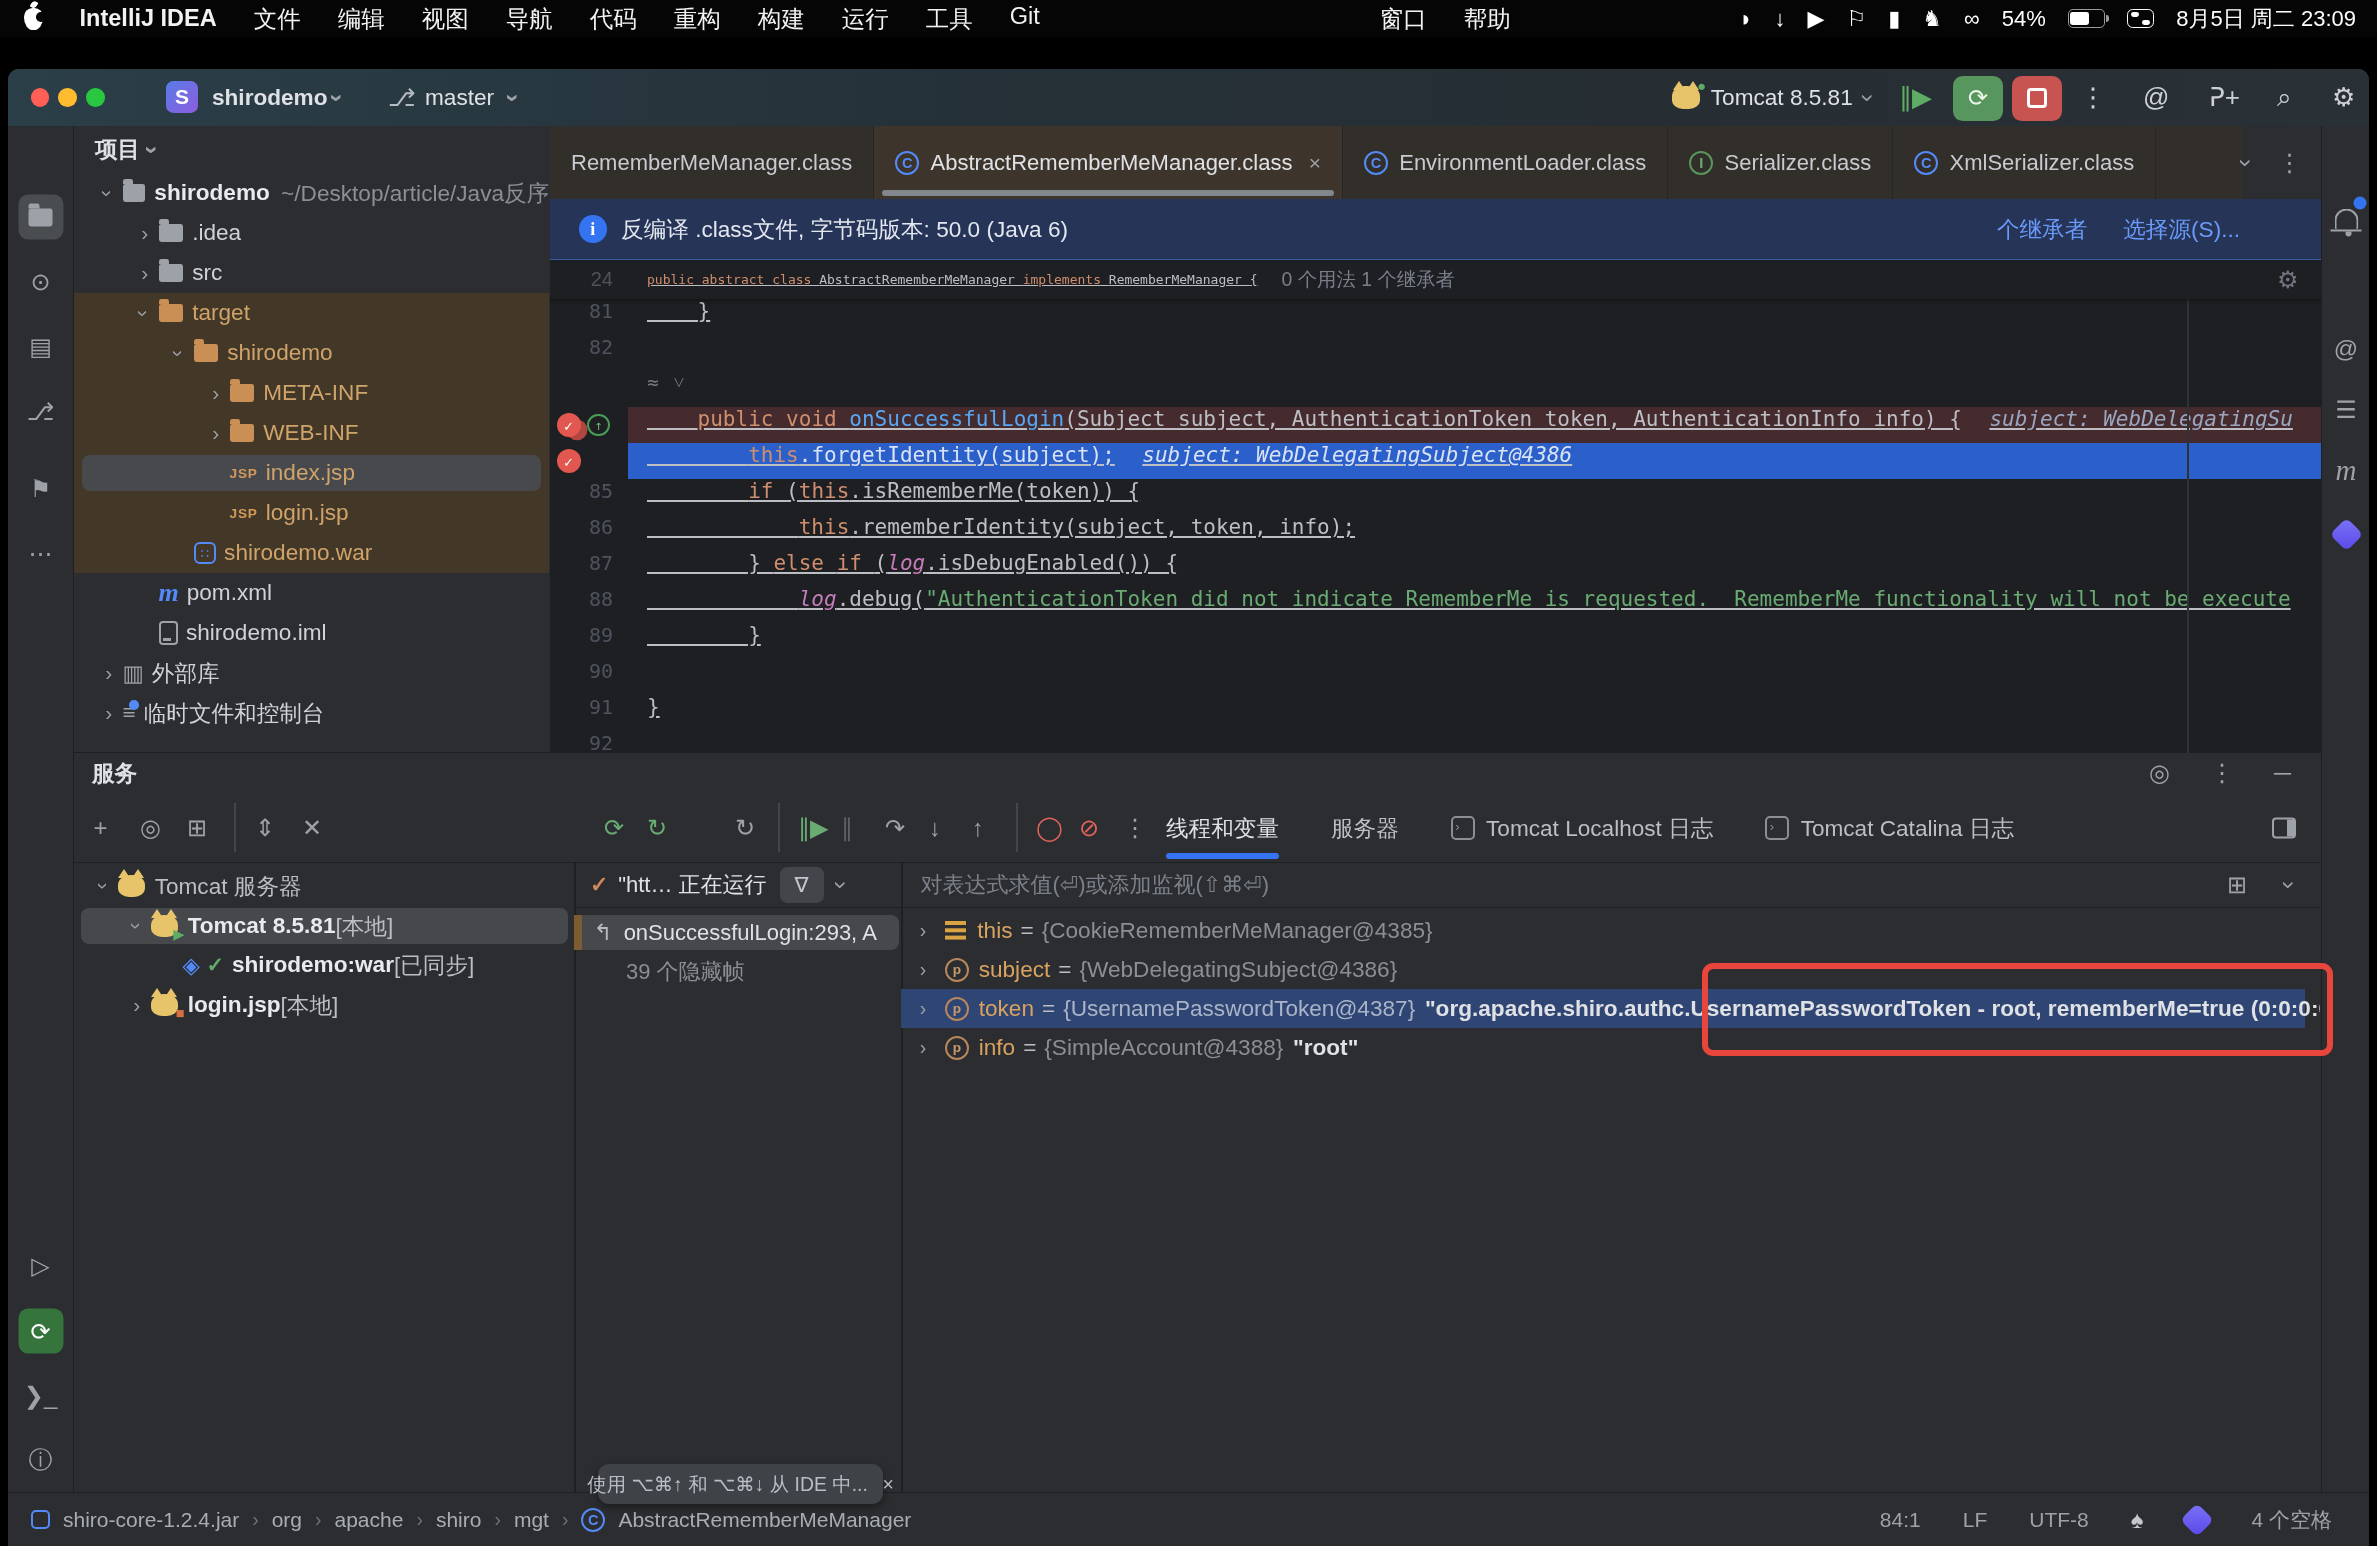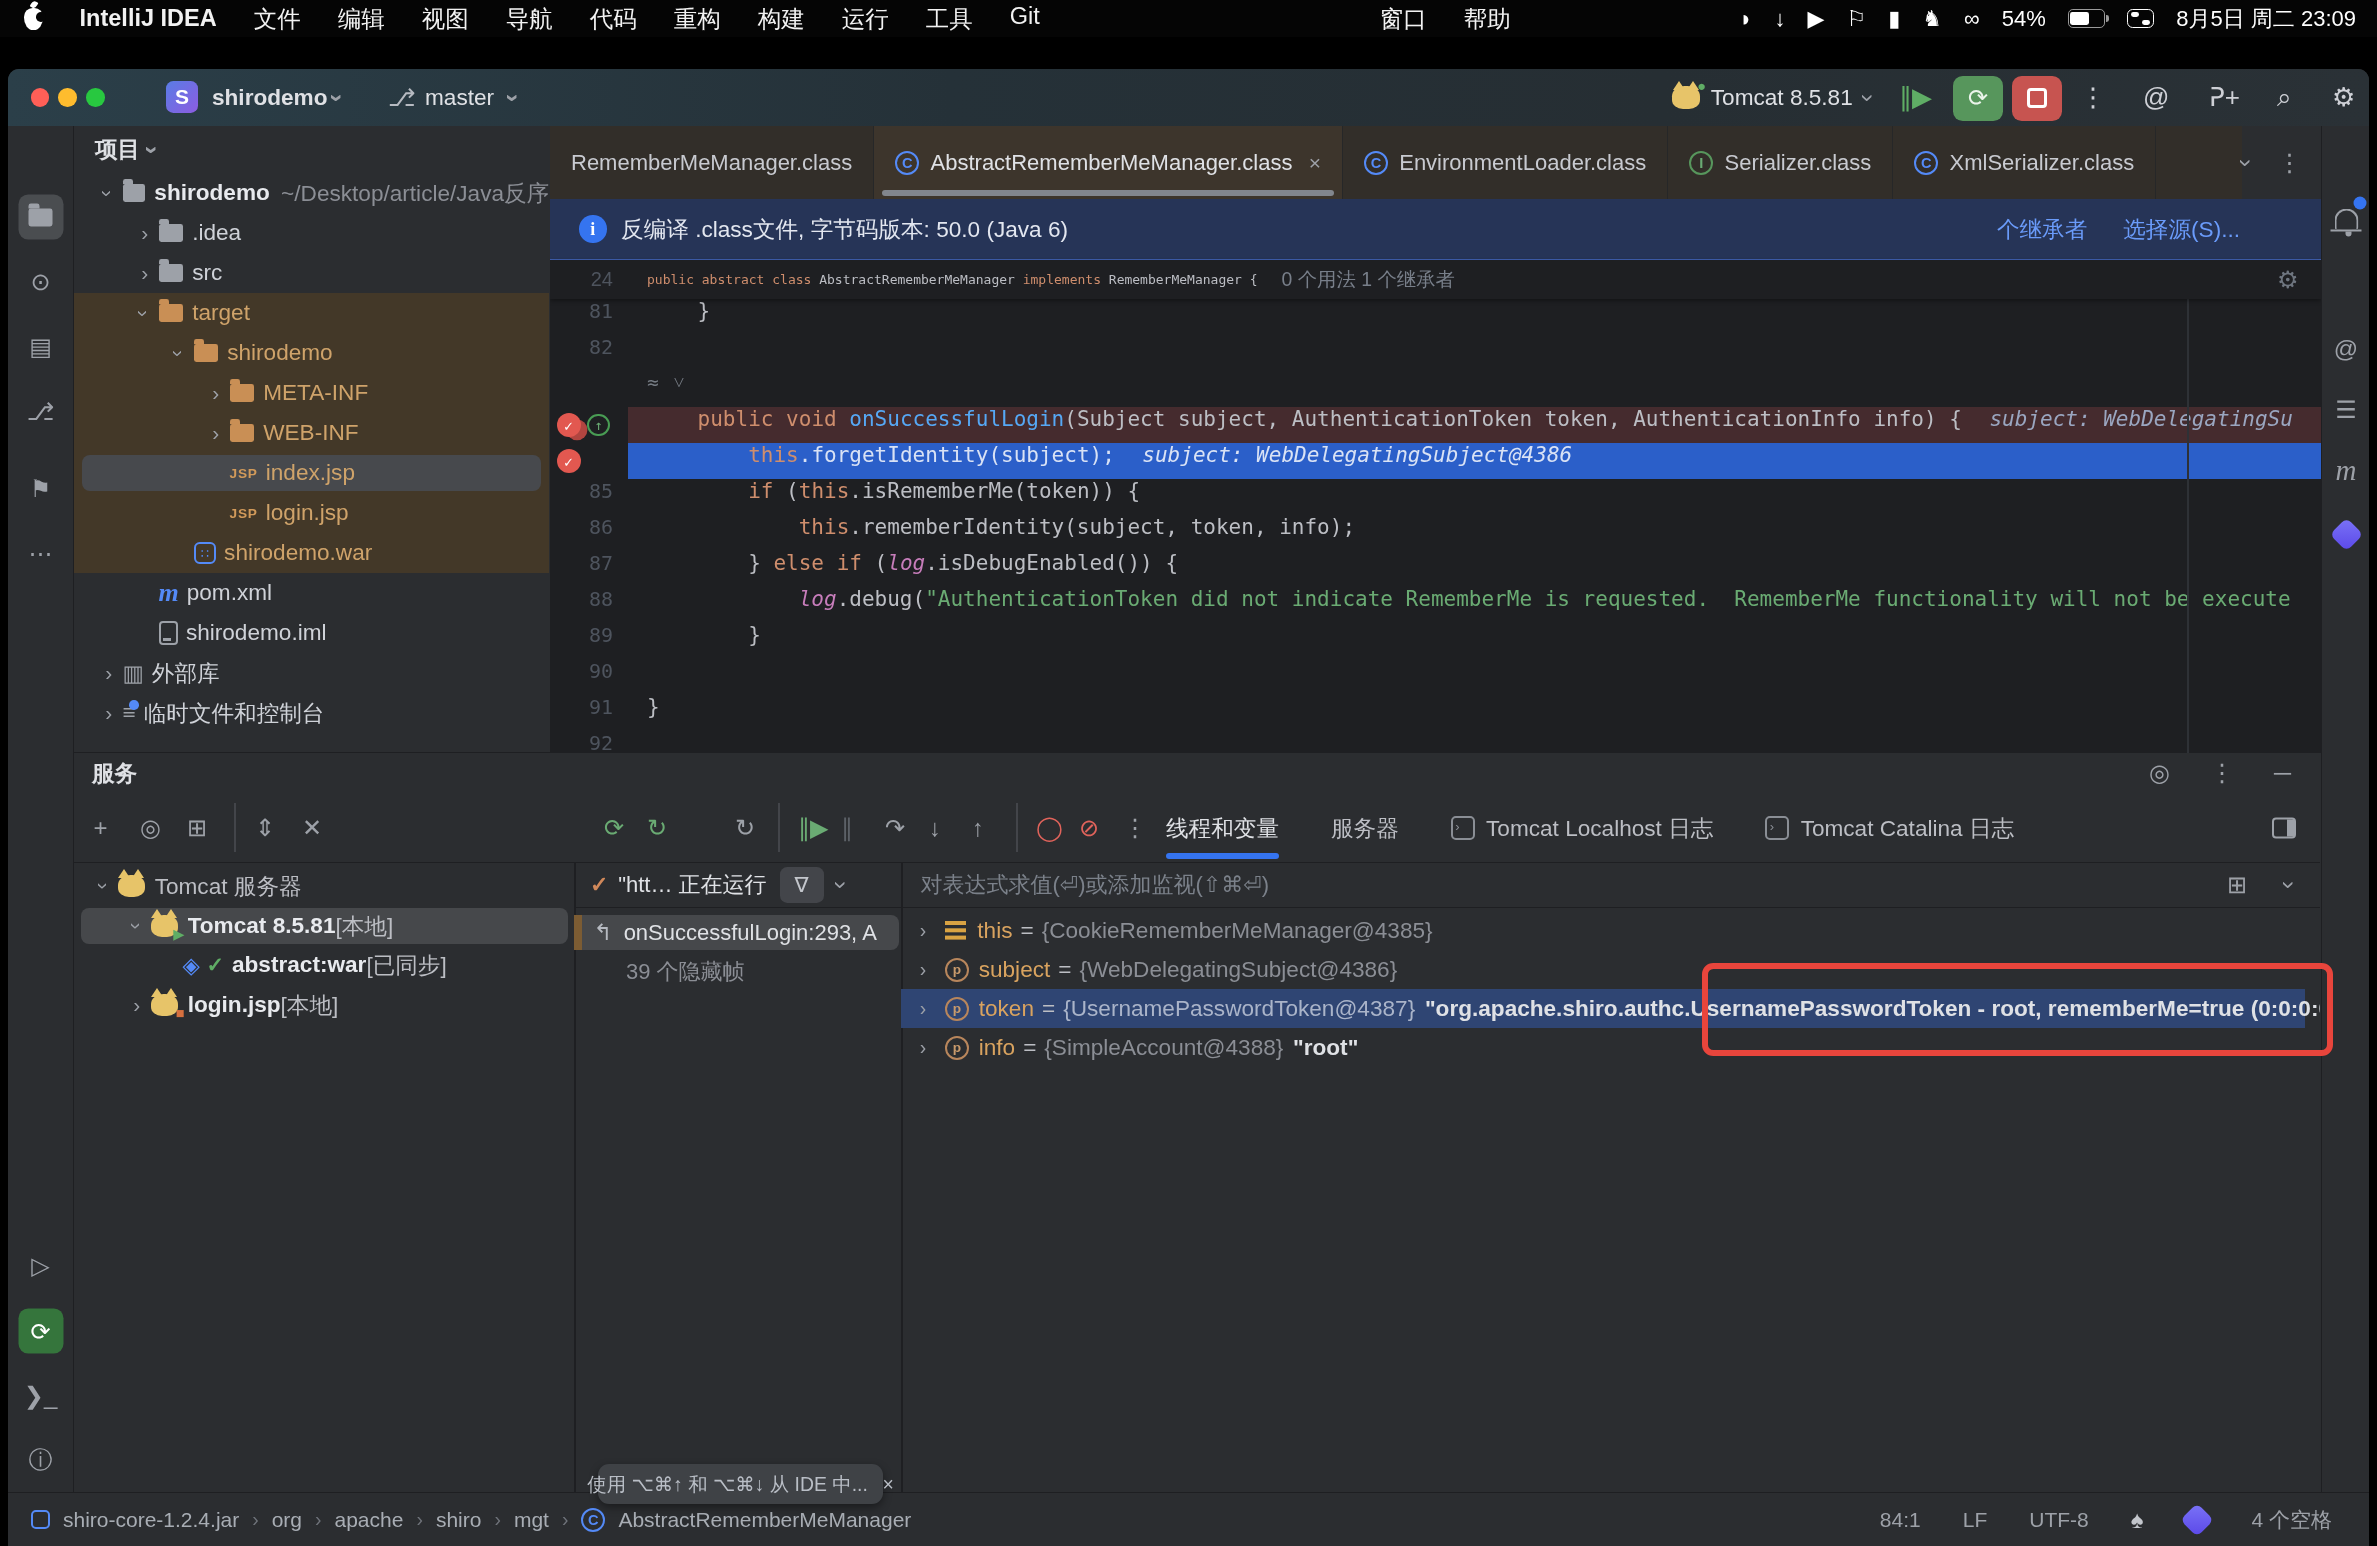--- a/index.html
+++ b/index.html
@@ -114,21 +114,21 @@
   .sticky-gear { position:absolute; right:22.6px; color:#6f7680; font-size:24px; }
 
   #code { position:absolute; left:0; top:173px; width:1771px; height:454px;
     font-family:"DejaVu Sans Mono",monospace; font-size:21px; }
   .cline { position:relative; height:36px; display:flex; align-items:flex-start; white-space:pre; }
   .cline .bgbar { position:absolute; left:78px; right:0; top:0; bottom:0; }
   .cline.exec .bgbar { background:#2b5fc9; }
   .cline.bp .bgbar { background:#452b2e; }
   .lnum { position:relative; width:63px; text-align:right; color:#4e545e; flex:none; font-size:20px; }
   .gut { position:absolute; left:6.5px; width:71px; height:36px; display:flex; align-items:center; }
-  .codebody { position:relative; padding-left:34px; }
+  .codebody { position:relative; padding-left:34px;text-decoration:underline; }
   .kw { color:#cf8e6d; } .me { color:#56a8f5; } .str { color:#6aab73; }
   .fld { color:#c77dbb; font-style:italic; } .pl { color:#bcbec4; }
   .hint { color:#9aa6c0; font-style:italic; margin-left:27.5px; }
   .cline.exec .pl, .cline.exec .hint { color:#d9e2f5; }
   .bp-dot { width:24px; height:24px; background:#e25850; border-radius:50%; color:#fff; font-size:14.6px;
     display:flex; align-items:center; justify-content:center; flex:none; }
   .bp-dot.two { box-shadow:8px 4.9px 0 -1.6px #b14540; }
   .impl-dot { width:22.6px; height:22.6px; border:2.4px solid #499c54; border-radius:50%; color:#6aab73; font-size:13.7px;
     display:flex; align-items:center; justify-content:center; margin-left:6.5px; flex:none; }
   .fold-badge { color:#757b83; font-size:19.4px; margin-left:34px; letter-spacing:1.6px; }
@@ -551,21 +551,21 @@
             <span class="badge run">▶</span>
           </span>
           <span style="font-weight: bold; color: rgb(232, 234, 238);">Tomcat 8.5.81</span>
           <span class="suffix"> [本地]</span>
         </div>
         <div class="svc-row" style="top: 192px;">
           <span style="width: 81px; flex: 0 0 auto;"></span>
           <span style="width: 27.5px; flex: 0 0 auto;"></span>
           <span class="deploy-ic">◈</span>
           <span class="okcheck">✓</span>
-          <span style="font-weight: bold; color: rgb(232, 234, 238);">abstract:war</span>
+          <span style="font-weight: bold; color: rgb(232, 234, 238);">shirodemo:war</span>
           <span class="suffix"> [已同步]</span>
         </div>
         <div class="svc-row" style="top: 232px;">
           <span style="width: 49px; flex: 0 0 auto;"></span>
           <span class="tchev">›</span>
           <span class="cat">
             <span class="badge stop">■</span>
           </span>
           <span style="font-weight: bold; color: rgb(232, 234, 238);">login.jsp</span>
           <span class="suffix"> [本地]</span>

